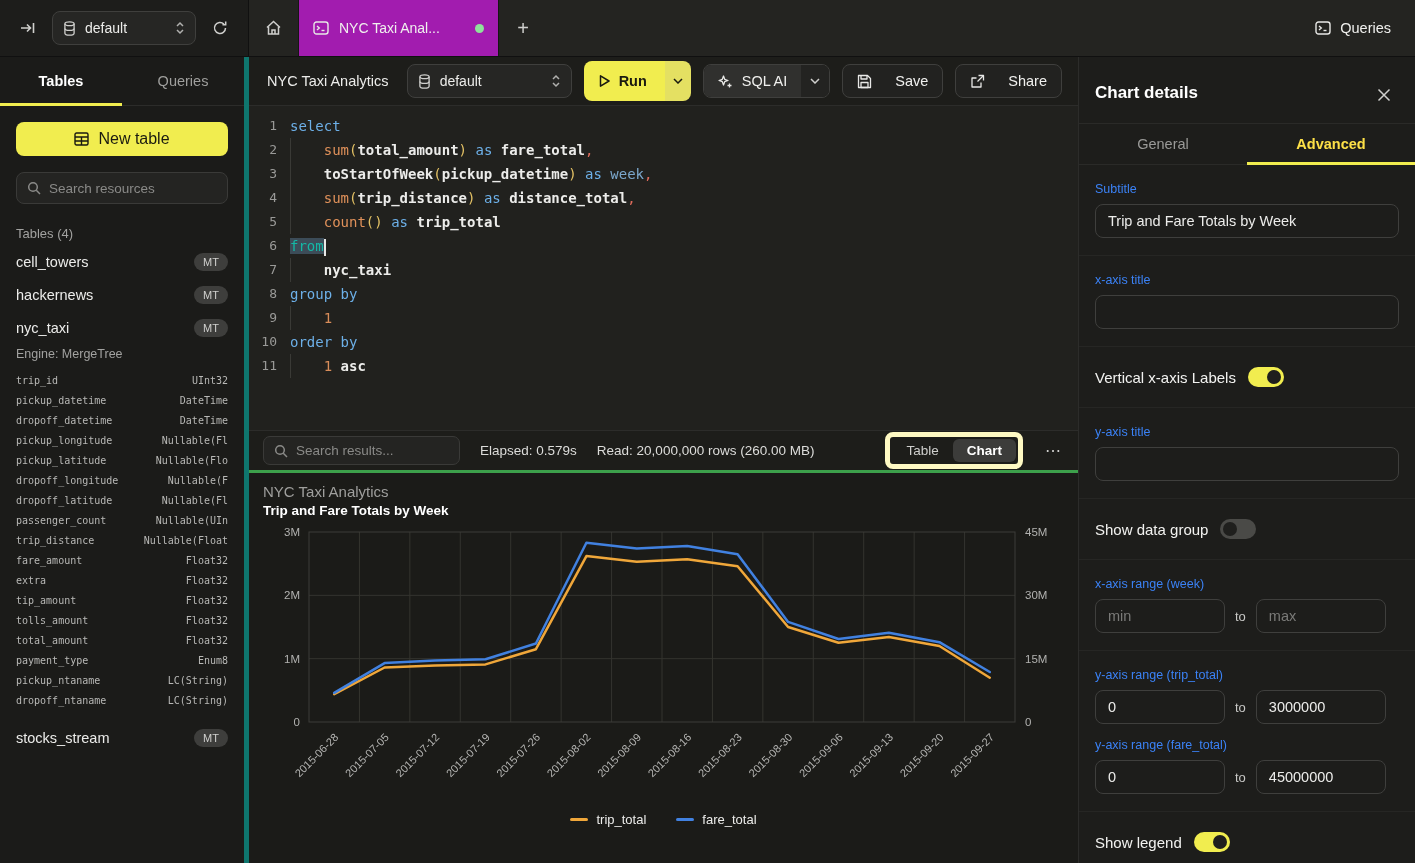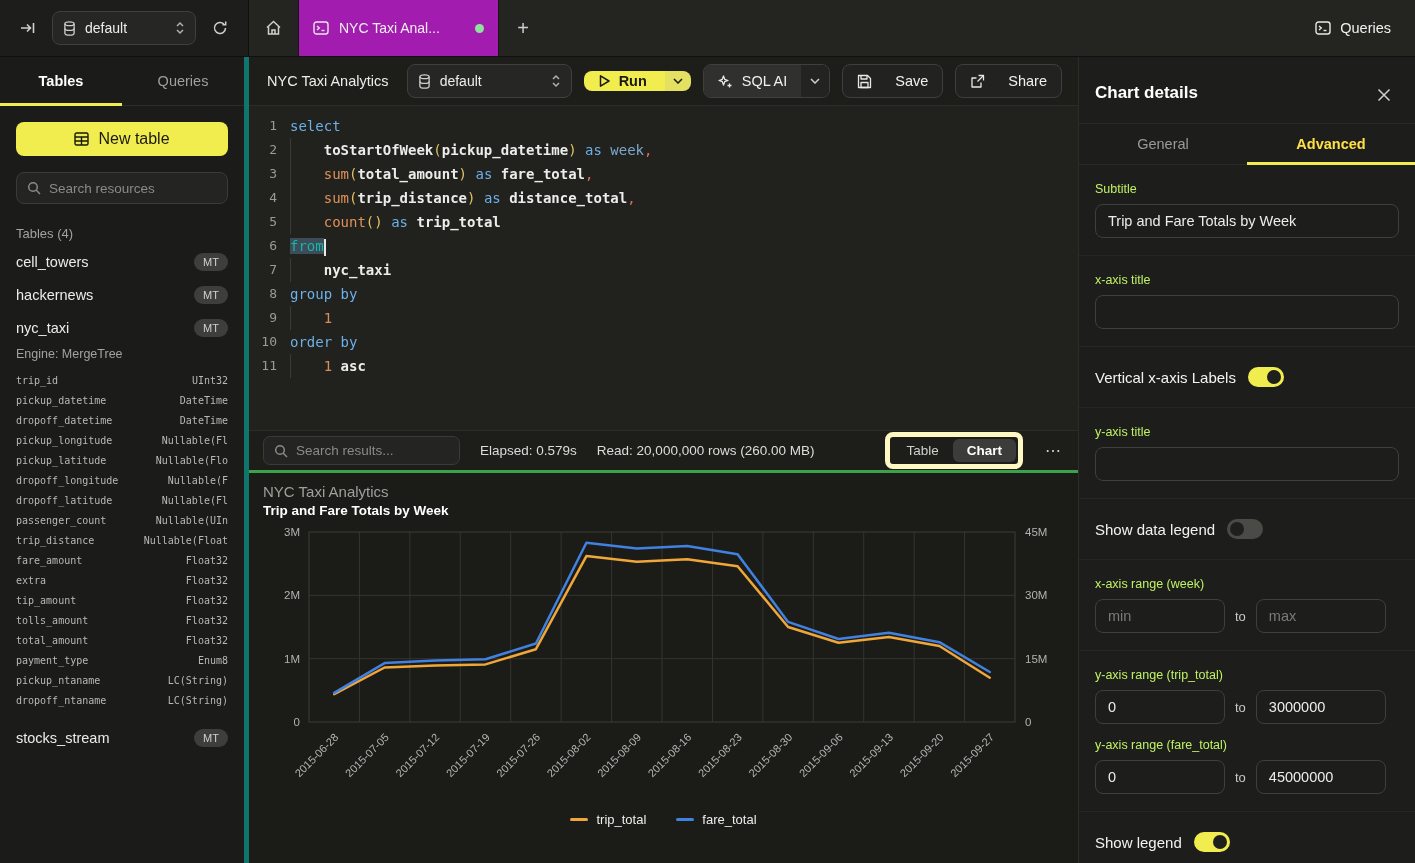--- a/index.html
+++ b/index.html
@@ -44,21 +44,21 @@
   .engine-line { font-size:12.5px; color:#a2a2a0; margin:3px 0 10px;}
   .col-row { display:flex; justify-content:space-between; font-family:"DejaVu Sans Mono",monospace; font-size:10px; color:#b8b8b6; line-height:20px; white-space:nowrap; overflow:hidden;}
   .col-row .ctype { margin-left:8px;}
   .cols-wrap { margin-bottom:10px;}
 
   
   .edit-header { height:49px; flex:none; display:flex; align-items:center; background:#1d1d1a; border-bottom:1px solid #2c2c2a; padding:0 16px 0 18px; gap:12px;}
   .eh-title { font-size:14.5px; color:#ececea; margin-right:auto;}
   .tb-select { width:165px; height:34px; display:flex; align-items:center; gap:9px; background:#262624; border:1px solid #3f3f3d; border-radius:8px; padding:0 10px; color:#ececea; font-size:14px; cursor:pointer;}
   .tb-select .lbl { flex:1; text-align:left;}
-  .btn-run { display:flex; height:20px; border-radius:8px; overflow:hidden; cursor:pointer; border:none; padding:0; background:none;}
+  .btn-run { display:flex; height:40px; border-radius:8px; overflow:hidden; cursor:pointer; border:none; padding:0; background:none;}
   .run-main { display:flex; align-items:center; gap:8px; background:#f1ed4f; color:#1a1a10; font-size:14.5px; font-weight:bold; padding:0 18px 0 14px;}
   .run-chev { width:26px; display:flex; align-items:center; justify-content:center; background:#e4e062; color:#1a1a10;}
   .btn-ai { display:flex; height:34px; border-radius:8px; overflow:hidden; border:1px solid #3f3f3d; cursor:pointer; padding:0; background:none;}
   .ai-main { display:flex; align-items:center; gap:9px; background:#30302e; color:#f0f0ee; font-size:14.5px; padding:0 14px;}
   .ai-chev { width:28px; display:flex; align-items:center; justify-content:center; background:#232321; color:#cfcfcd;}
   .btn-plain { height:34px; display:flex; align-items:center; gap:23px; background:#222220; border:1px solid #3f3f3d; border-radius:8px; color:#f0f0ee; font-size:14.5px; padding:0 14px; cursor:pointer;}
 
   
   .editor { height:324px; flex:none; display:flex; background:#21211e; padding-top:8px; overflow:hidden; font-family:"DejaVu Sans Mono",monospace; font-size:14px;}
   .gutter { width:41px; flex:none; text-align:right; padding-right:13px; color:#9a9a98; font-size:13px;}
@@ -100,21 +100,21 @@
 
   
   .dp-header { position:relative; padding:26px 16px 20px; border-bottom:1px solid #2a2a28;}
   .dp-title { font-size:17px; font-weight:bold; color:#ffffff;}
   .dp-close { position:absolute; right:14px; top:26px; background:none; border:none; color:#d0d0ce; cursor:pointer; width:24px; height:24px;}
   .dp-tabs { display:flex; border-bottom:1px solid #2a2a28;}
   .dp-tab { flex:1; height:40px; background:none; border:none; color:#9a9a98; font-size:14.5px; cursor:pointer; position:relative;}
   .dp-tab.active { color:#fde047; font-weight:bold;}
   .dp-tab.active::after { content:''; position:absolute; left:0; right:0; bottom:-1px; height:3px; background:#f1ed4f;}
   .fgroup { padding:17px 16px; border-bottom:1px solid #262624;}
-  .flabel { font-size:12.5px; color:#bef264; margin-bottom:8px;}
+  .flabel { font-size:12.5px; color:#3b82f6; margin-bottom:8px;}
   .finput { width:100%; height:34px; background:#1d1d1b; border:1px solid #3f3f3d; border-radius:8px; color:#ececea; font-size:14.5px; padding:0 12px; outline:none; font-family:"Liberation Sans",sans-serif;}
   .finput::placeholder { color:#7a7a78;}
   .toggle-row { display:flex; align-items:center; gap:12px; padding:20px 16px; border-bottom:1px solid #262624;}
   .toggle-row.last { border-bottom:none;}
   .trlabel { font-size:15px; color:#f2f2f0;}
   .toggle { width:36px; height:20px; border-radius:10px; position:relative; border:none; cursor:pointer;}
   .toggle.on { background:#f1ed4f;}
   .toggle.off { background:#4a4a47;}
   .toggle .knob { position:absolute; top:3px; width:14px; height:14px; border-radius:50%; background:#1f1f1d;}
   .toggle.on .knob { right:3px;}
@@ -393,22 +393,22 @@
           <div>5</div>
           <div>6</div>
           <div>7</div>
           <div>8</div>
           <div>9</div>
           <div>10</div>
           <div>11</div>
         </div>
       <div class="code" id="code-lines">
           <div class="code-line"><span class="tk-kw">select</span></div>
+          <div class="code-line ind"><span class="tk-fn">sum</span><span class="tk-par">(</span><span class="tk-id">total_amount</span><span class="tk-par">)</span><span> </span><span class="tk-kw">as</span><span> </span><span class="tk-id">fare_total</span><span class="tk-comma">,</span></div>
           <div class="code-line ind"><span class="tk-id">toStartOfWeek</span><span class="tk-par">(</span><span class="tk-id">pickup_datetime</span><span class="tk-par">)</span><span> </span><span class="tk-kw">as</span><span> </span><span class="tk-soft">week</span><span class="tk-comma">,</span></div>
-          <div class="code-line ind"><span class="tk-fn">sum</span><span class="tk-par">(</span><span class="tk-id">total_amount</span><span class="tk-par">)</span><span> </span><span class="tk-kw">as</span><span> </span><span class="tk-id">fare_total</span><span class="tk-comma">,</span></div>
           <div class="code-line ind"><span class="tk-fn">sum</span><span class="tk-par">(</span><span class="tk-id">trip_distance</span><span class="tk-par">)</span><span> </span><span class="tk-kw">as</span><span> </span><span class="tk-id">distance_total</span><span class="tk-comma">,</span></div>
           <div class="code-line ind"><span class="tk-fn">count</span><span class="tk-par">()</span><span> </span><span class="tk-kw">as</span><span> </span><span class="tk-id">trip_total</span></div>
           <div class="code-line"><span class="tk-sel">from</span><span class="caret"></span></div>
           <div class="code-line ind"><span class="tk-id">nyc_taxi</span></div>
           <div class="code-line"><span class="tk-kw">group by</span></div>
           <div class="code-line ind"><span class="tk-num">1</span></div>
           <div class="code-line"><span class="tk-kw">order by</span></div>
           <div class="code-line ind"><span class="tk-num">1</span><span> </span><span class="tk-id">asc</span></div>
         </div>
     </div>
@@ -516,21 +516,21 @@
       <span class="trlabel">Vertical x-axis Labels</span>
       <button class="toggle on">
           <span class="knob"></span>
         </button>
     </div>
     <div class="fgroup">
       <div class="flabel">y-axis title</div>
       <input class="finput" value="" style="">
     </div>
     <div class="toggle-row">
-      <span class="trlabel">Show data legend</span>
+      <span class="trlabel">Show data group</span>
       <button class="toggle off">
           <span class="knob"></span>
         </button>
     </div>
     <div class="fgroup">
       <div class="flabel">x-axis range (week)</div>
       <div class="range-row">
         <input class="finput" placeholder="min" style="">
         <span class="range-to">to</span>
         <input class="finput" placeholder="max" style="">

